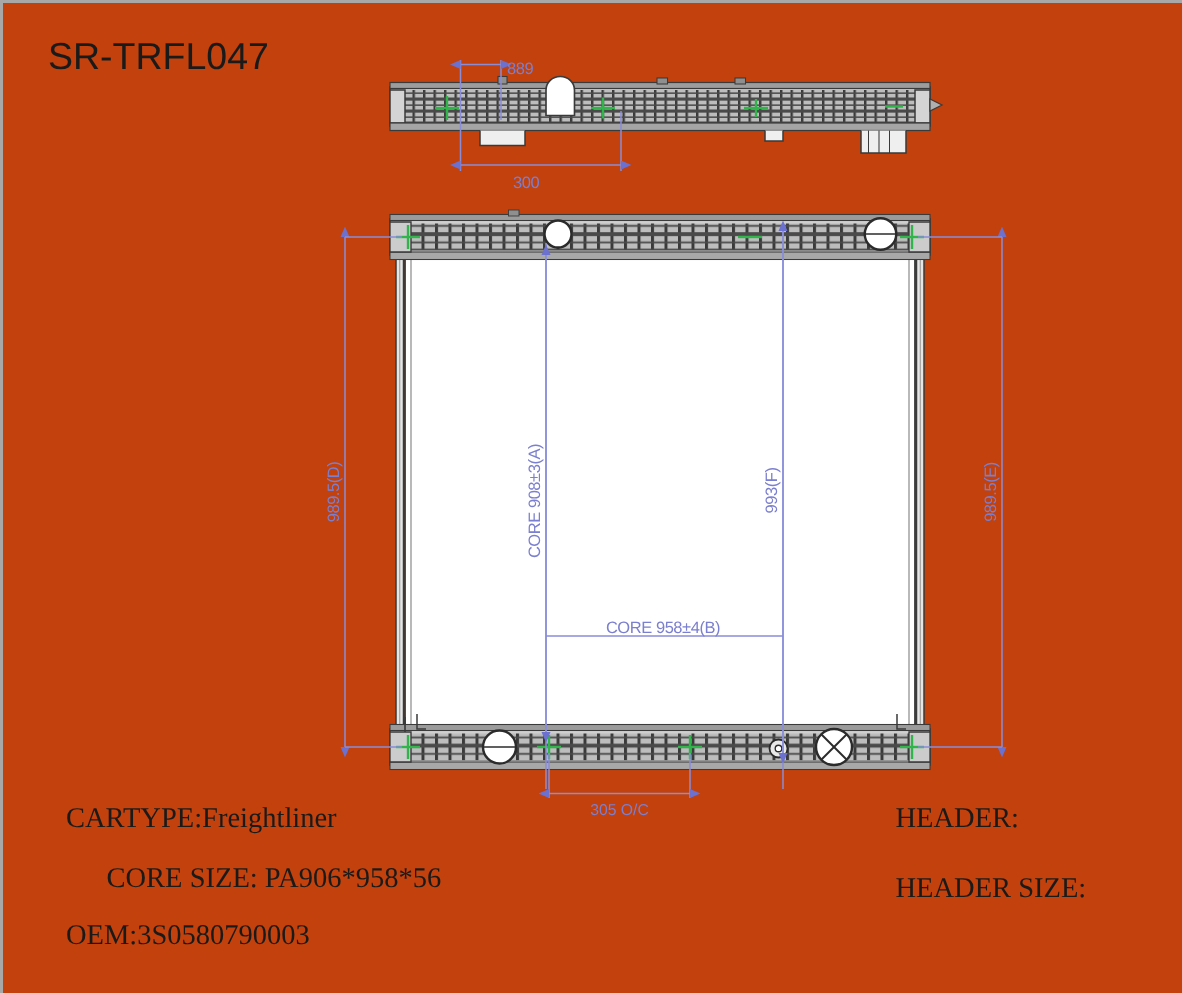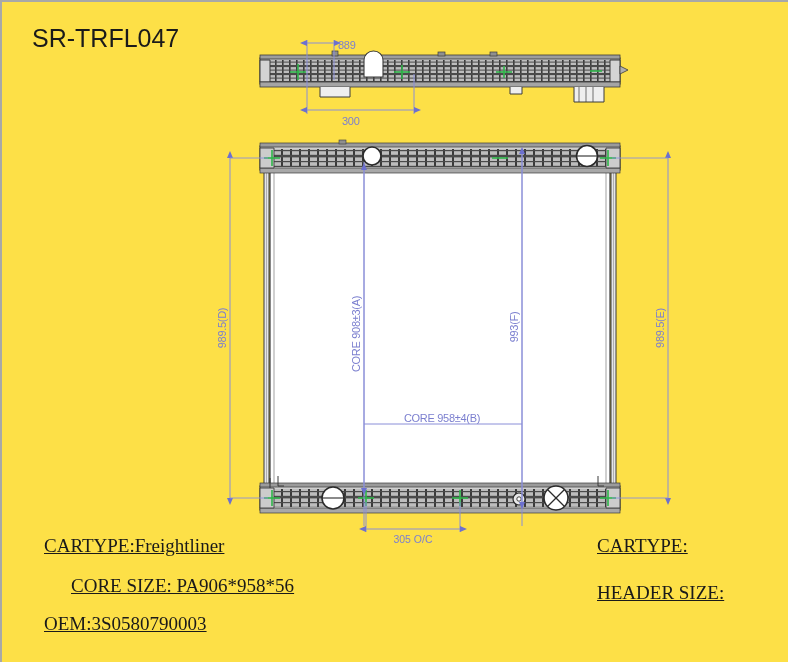--- a/index.html
+++ b/index.html
@@ -4,21 +4,21 @@
 <style>
   html, body {
     margin: 0;
     padding: 0;
     background: #ffffff;
   }
   #page {
     position: relative;
     width: 788px;
     height: 662px;
-    background: #fde047;
+    background: #c2410c;
     overflow: hidden;
     font-family: "Liberation Sans", sans-serif;
     border-top: 2px solid #a8a8a8;
     border-left: 2px solid #a8a8a8;
     box-sizing: border-box;
   }
   #drawing-svg {
     position: absolute;
     left: 0;
     top: 0;
@@ -34,21 +34,20 @@
     color: #1a1a1a;
     letter-spacing: 0px;
     white-space: nowrap;
   }
   .spec-line {
     position: absolute;
     font-family: "Liberation Serif", serif;
     font-size: 19px;
     color: #1a1a1a;
     white-space: nowrap;
-    text-decoration: underline;
   }
   .spec-left-1 { left: 42px; top: 533px; }
   .spec-left-2 { left: 42px; top: 573px; margin-left: 27px; }
   .spec-left-3 { left: 42px; top: 611px; }
   .spec-right-1 { left: 595px; top: 533px; }
   .spec-right-2 { left: 595px; top: 580px; }
   .dim-text {
     font-family: "Liberation Sans", sans-serif;
     font-size: 11px;
     fill: #7b7fcf;
@@ -260,16 +259,16 @@
         <line x1="364" y1="527" x2="458" y2="527" stroke="#8a8ed8" stroke-width="1" marker-start="url(#arrL)" marker-end="url(#arrR)"></line>
         <text class="dim-text-small" x="411" y="541" text-anchor="middle">305 O/C</text>
       </g>
     </g>
   </svg>
 
   <div class="spec-line spec-left-1">CARTYPE:Freightliner</div>
   <div class="spec-line spec-left-2">CORE SIZE: PA906*958*56</div>
   <div class="spec-line spec-left-3">OEM:3S0580790003</div>
 
-  <div class="spec-line spec-right-1">CARTYPE:</div>
+  <div class="spec-line spec-right-1">HEADER:</div>
   <div class="spec-line spec-right-2">HEADER SIZE:</div>
 
 </div>
 
 </body></html>

